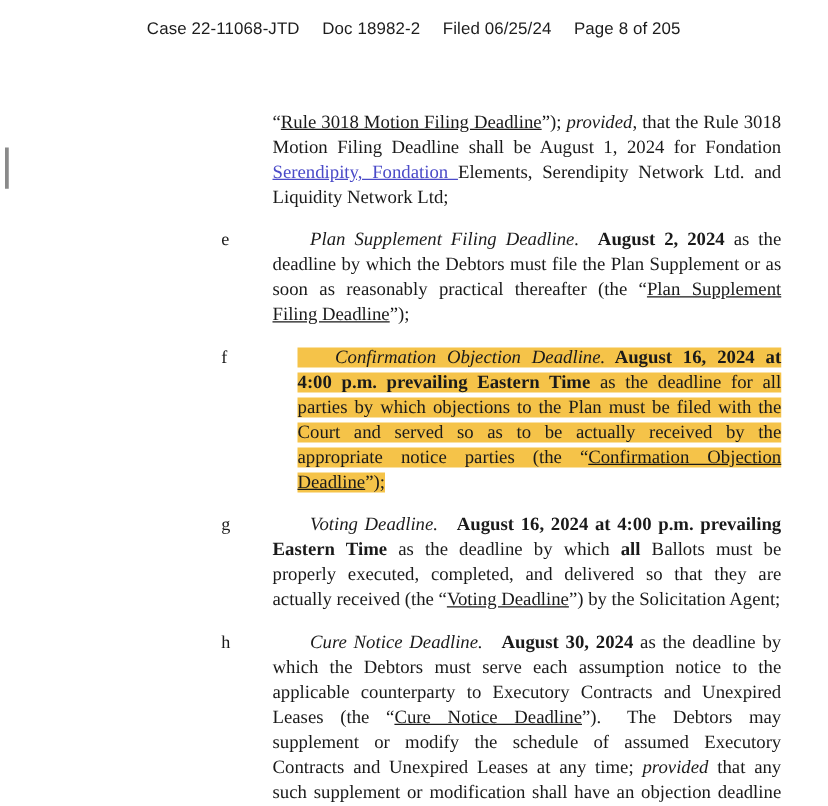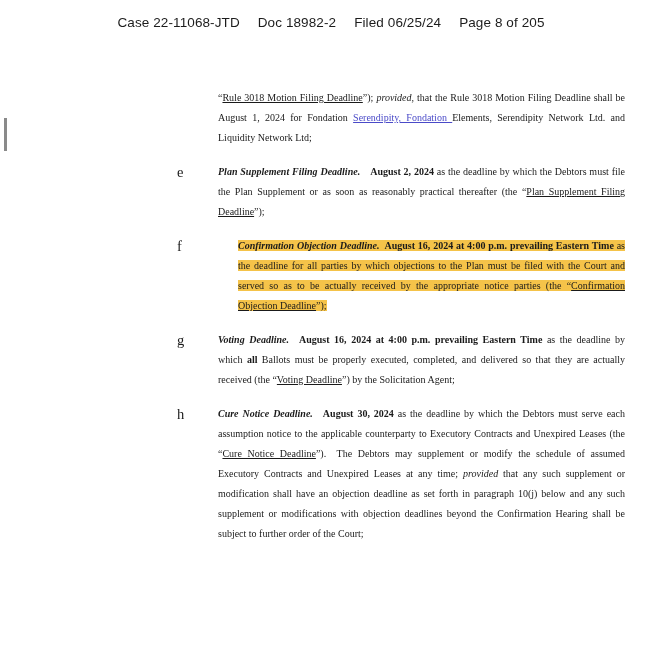--- a/index.html
+++ b/index.html
@@ -61,35 +61,35 @@
     top: 0;
     width: 26px;
     font-size: 14.5px;
     line-height: 20px;
     text-align: left;
   }
 
   .ptext {
     margin-left: 218px;
     margin-right: 37px;
-    font-size: 10px;
+    font-size: 15px;
     line-height: 20px;
     text-align: justify;
     text-justify: inter-word;
     hyphens: none;
   }
 
   
   .lead .ptext { margin-left: 218px; }
 
   
   .u        { text-decoration: underline; }
   .i        { font-style: italic; }
   .bu       { font-weight: bold; }
-  .bi       { font-weight: bold; font-style: italic; }
+  .bi       { font-weight: normal; font-style: italic; margin-left: 30px; }
   .ins {
     color: #4a4ac8;
     text-decoration: underline;
   }
 
   
   .hl .ptext {
     background: transparent;
     padding-left: 20px;
   }

